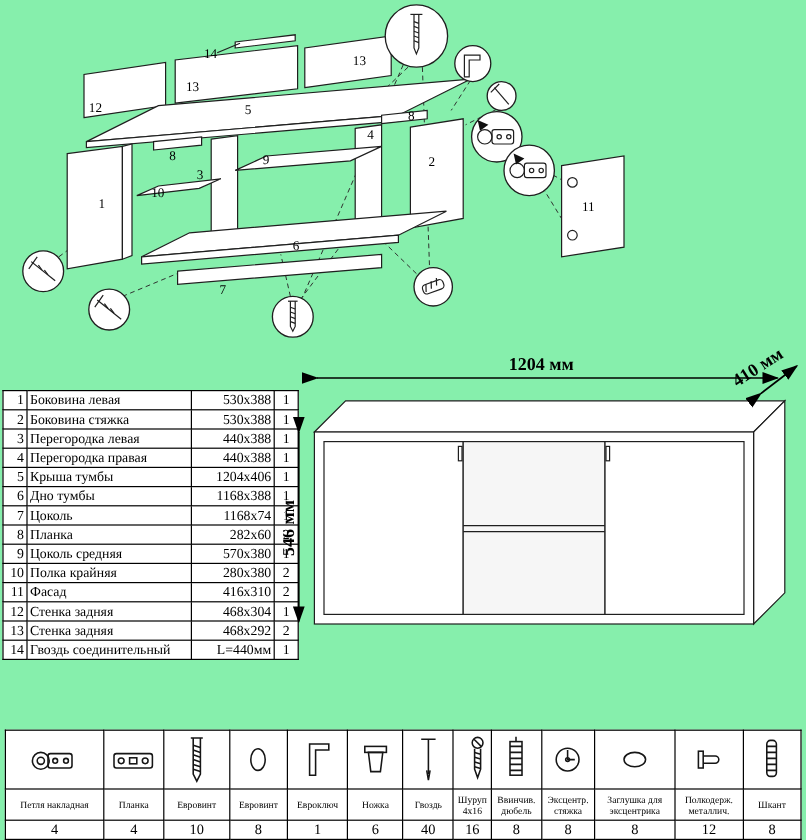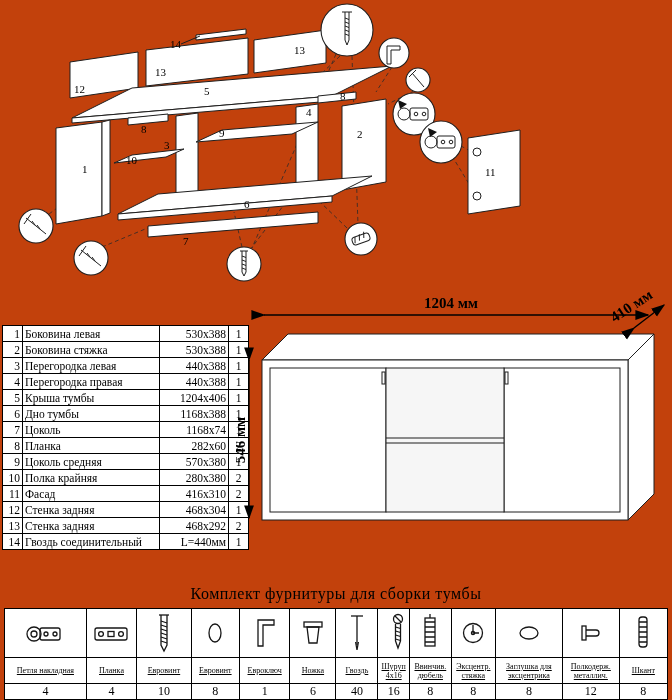--- a/index.html
+++ b/index.html
@@ -1,16 +1,16 @@
 <!DOCTYPE html>
 <html><head>
 <meta charset="utf-8">
 <style>
   html,body{margin:0;padding:0;background:#fff;}
-  .page{position:relative;width:672px;height:700px;background:#c2410c;overflow:hidden;
+  .page{position:relative;width:672px;height:700px;background:#86efac;overflow:hidden;
         font-family:"Liberation Serif",serif;color:#000;}
   
   .exploded{position:absolute;left:0;top:0;}
   .ln{stroke:#1f1f1f;fill:#fff;stroke-width:1;}
   .thin{stroke:#1f1f1f;fill:none;stroke-width:1;}
   .dash{stroke:#2a2a2a;fill:none;stroke-width:0.8;stroke-dasharray:4 3;}
   .lbl{font:11px "Liberation Serif",serif;fill:#000;}
   .callout{fill:#fff;stroke:#1f1f1f;stroke-width:1.1;}
   .arrowf{fill:#111;stroke:none;}
   
@@ -24,21 +24,21 @@
   
   .cabinet{position:absolute;left:236px;top:292px;}
   .dim{font:bold 15px "Liberation Serif",serif;fill:#000;}
   
   .hw-title{position:absolute;left:0;top:585px;width:672px;text-align:center;
             font-size:16px;letter-spacing:0.5px;}
   .hw{position:absolute;left:4px;top:608px;width:664px;border-collapse:collapse;
       table-layout:fixed;background:#fff;}
   .hw td{border:1px solid #000;text-align:center;vertical-align:middle;padding:0;overflow:hidden;}
   .hw .icon-cell{height:48px;}
-  .hw .name-cell{font-size:8px;line-height:9px;height:23px;padding:1px;text-decoration:underline;}
+  .hw .name-cell{font-size:8px;line-height:9px;height:23px;padding:1px;}
   .hw .qty-cell{font-size:12px;height:15px;}
   .hw svg{display:block;margin:0 auto;}
   .ic{stroke:#161616;fill:none;stroke-width:1.3;}
 </style>
 </head>
 <body>
 
 <div class="page">
 
   <svg class="exploded" width="672" height="300" viewBox="0 0 672 300">
@@ -281,21 +281,20 @@
     <g>
       <line x1="28" y1="23" x2="412" y2="23" stroke="#000" stroke-width="1.4" marker-start="url(#ah)" marker-end="url(#ah)"></line>
       <text class="dim" x="215" y="16" text-anchor="middle">1204 мм</text>
       <line x1="13" y1="68" x2="13" y2="226" stroke="#000" stroke-width="1.4" marker-start="url(#ah)" marker-end="url(#ah)"></line>
       <text class="dim" x="9" y="148" text-anchor="middle" transform="rotate(-90 9 148)">546 мм</text>
       <line x1="398" y1="36" x2="428" y2="13" stroke="#000" stroke-width="1.4" marker-start="url(#ah)" marker-end="url(#ah)"></line>
       <text class="dim" x="398" y="18" text-anchor="middle" transform="rotate(-33 398 18)">410 мм</text>
     </g>
   </svg>
 
-  <div class="hw-title">Комплект фурнитуры для сборки тумбы</div>
 
   <table class="hw">
     <colgroup>
       <col style="width:78px">
         <col style="width:48px">
         <col style="width:52px">
         <col style="width:46px">
       <col style="width:48px">
         <col style="width:44px">
         <col style="width:40px">

